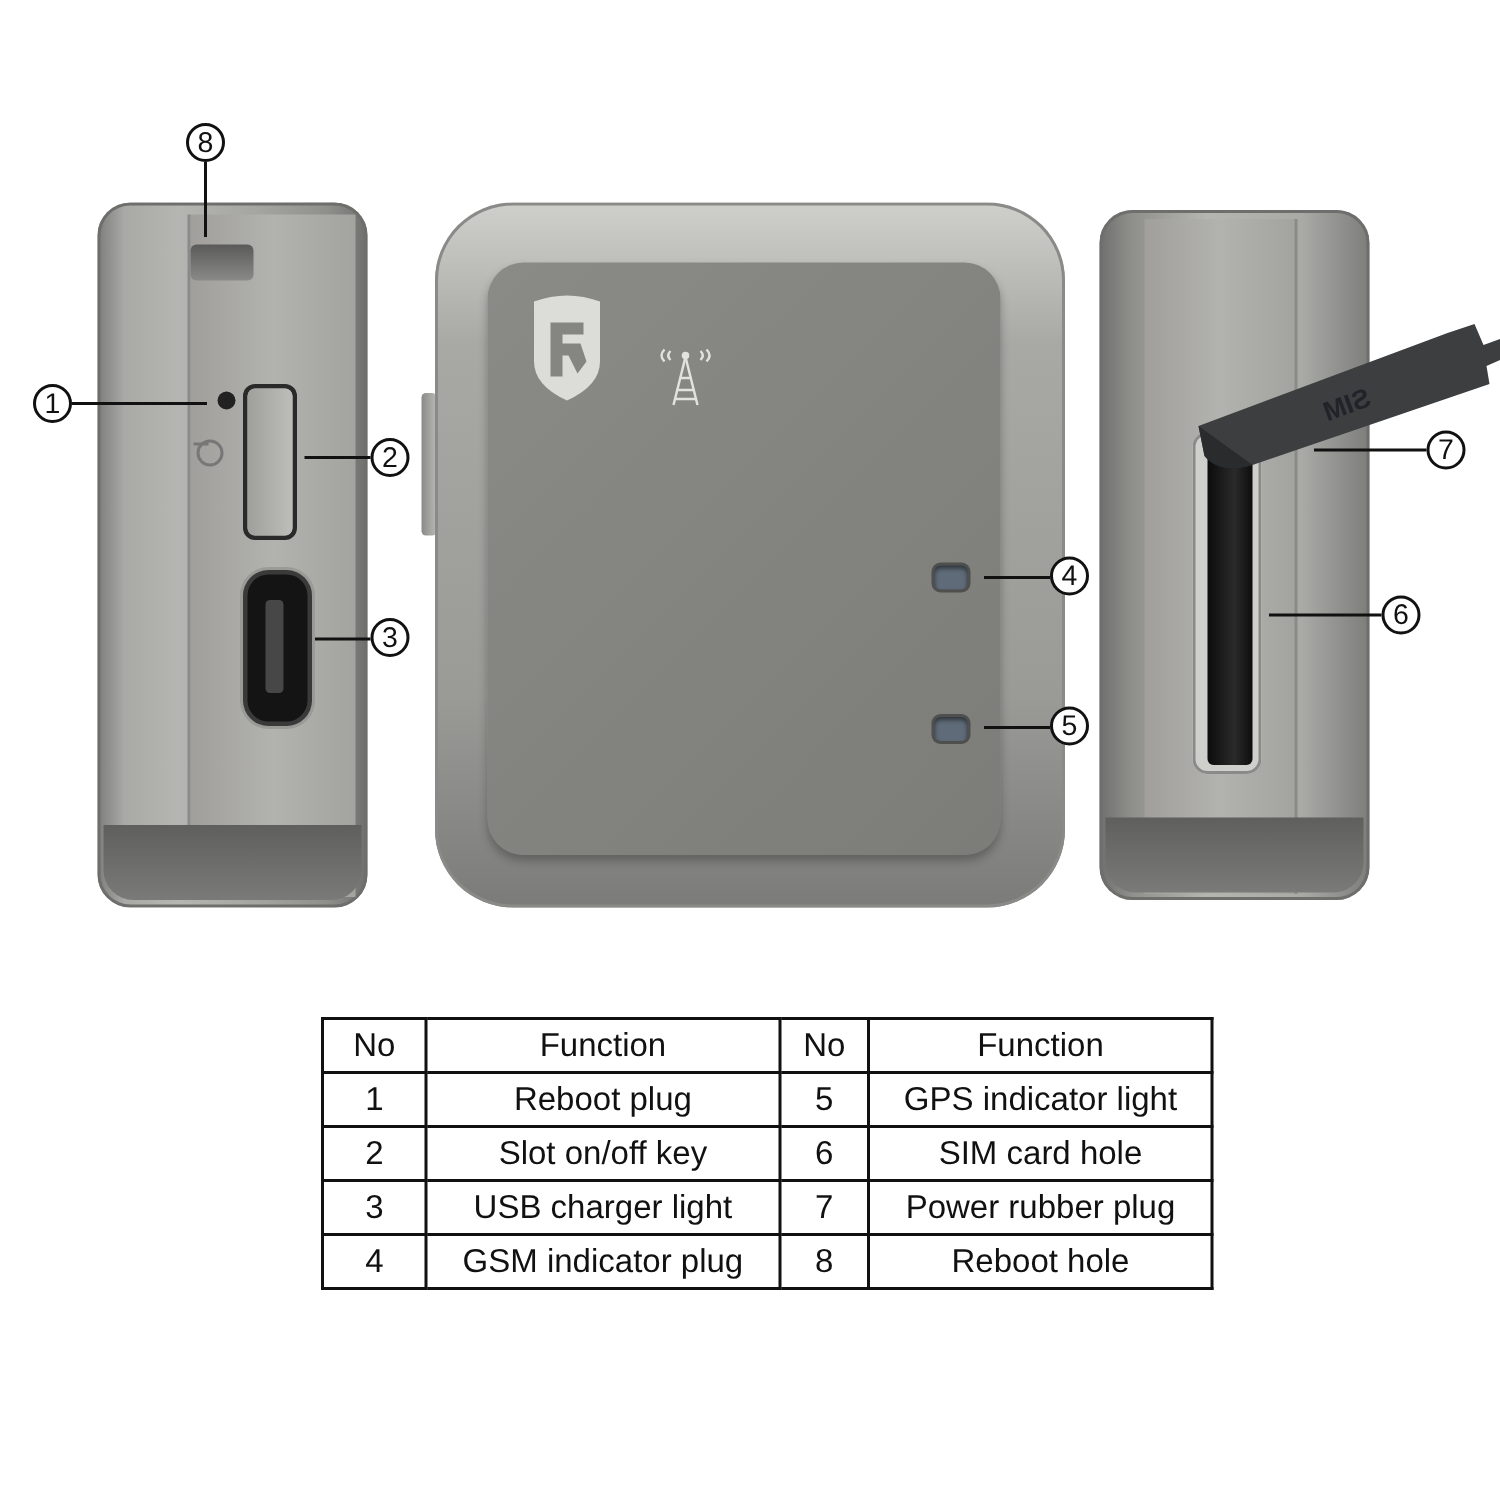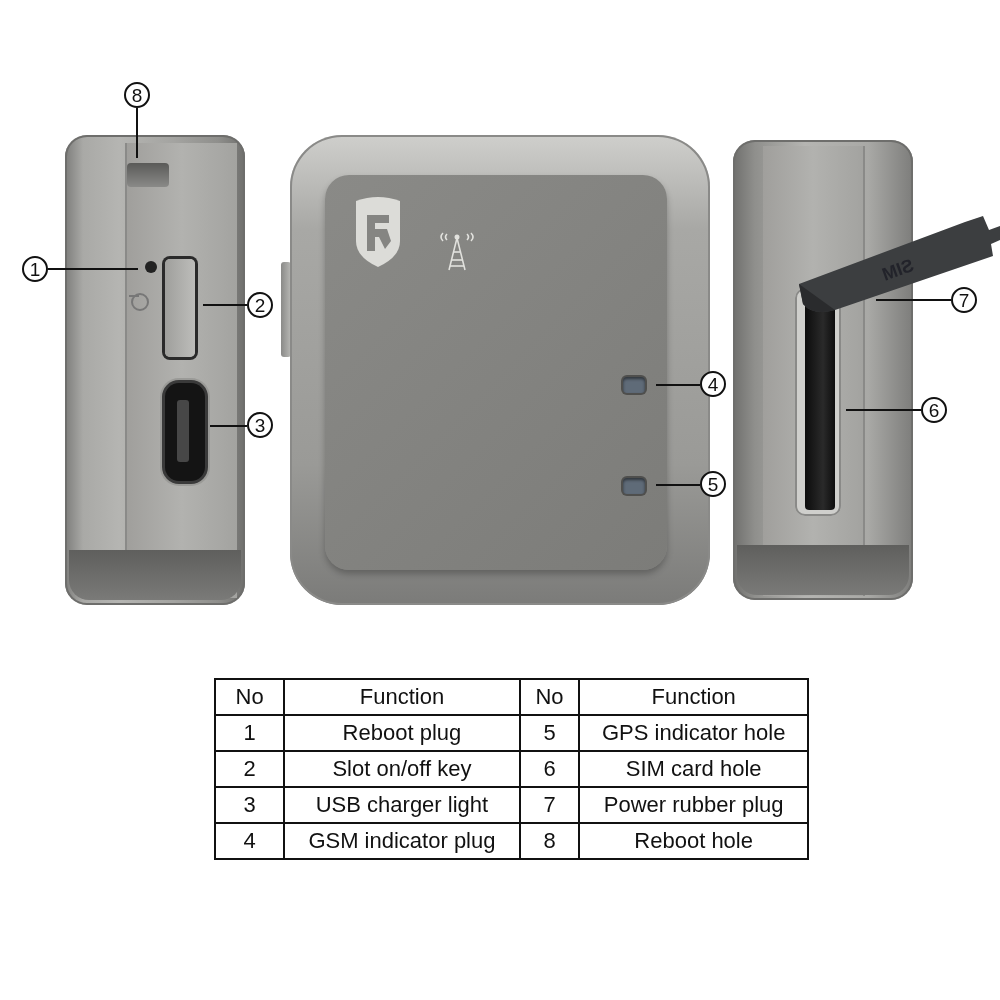--- a/index.html
+++ b/index.html
@@ -125,21 +125,21 @@
       <tr>
     <td>No</td>
     <td>Function</td>
     <td>No</td>
     <td>Function</td>
   </tr>
   <tr>
     <td>1</td>
     <td>Reboot plug</td>
     <td>5</td>
-    <td>GPS indicator hole</td>
+    <td>GPS indicator light</td>
   </tr>
   <tr>
     <td>2</td>
     <td>Slot on/off key</td>
     <td>6</td>
     <td>SIM card hole</td>
   </tr>
   <tr>
     <td>3</td>
     <td>USB charger light</td>

